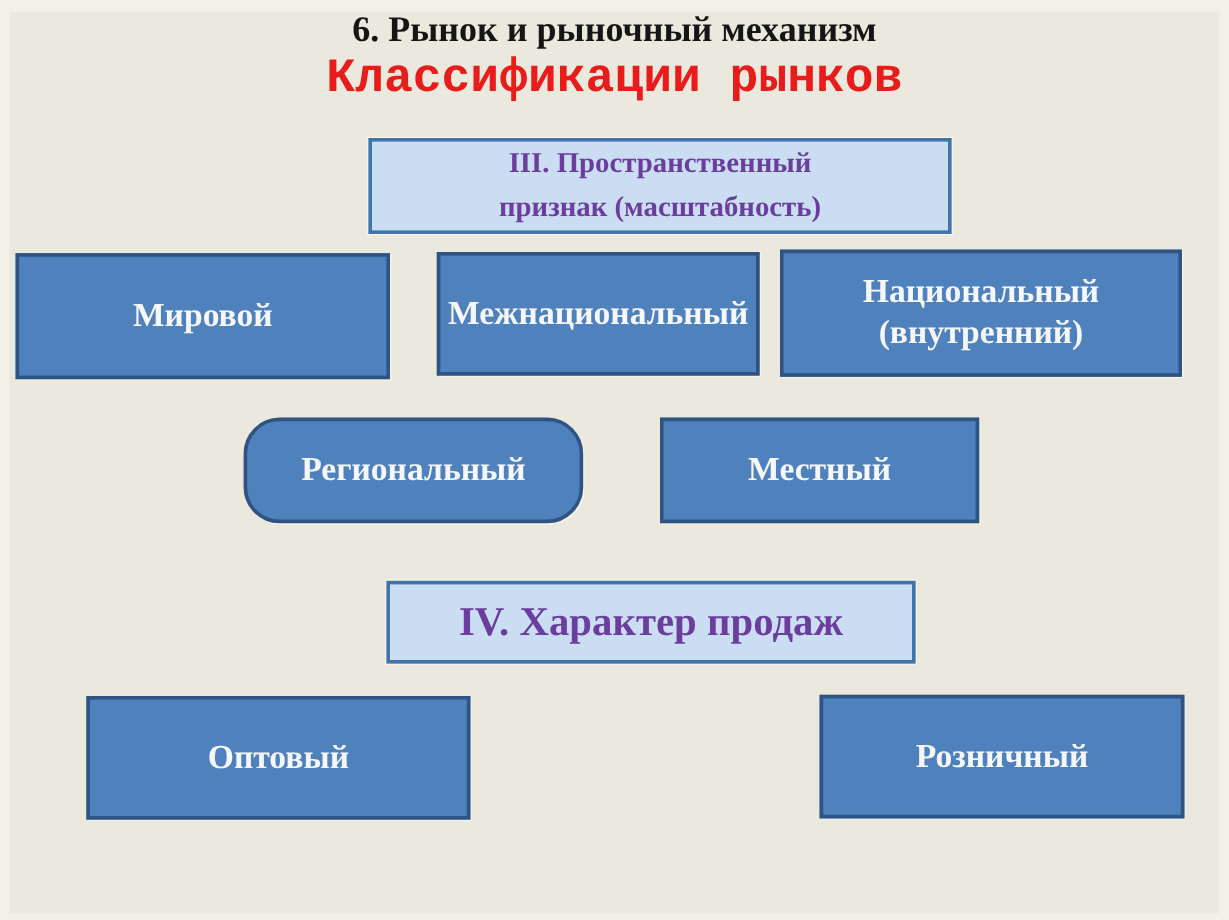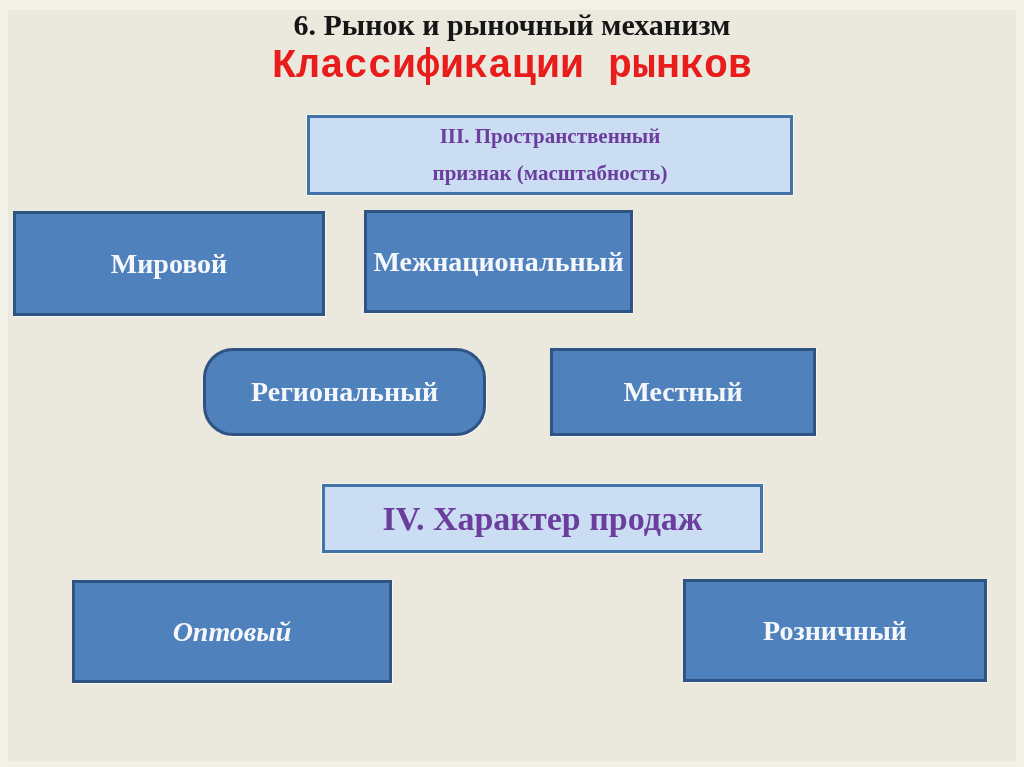--- a/index.html
+++ b/index.html
@@ -42,21 +42,21 @@
   .header-box {
     background: #cbddf2;
     border: 3px solid #4374a9;
     color: #6b3e9e;
     font-weight: bold;
     white-space: pre-line;
     box-shadow: 0 0 0 1px #f6f5ee;
   }
   .header-iii {
     left: 307px; top: 115px; width: 486px; height: 80px;
-    font-size: 21px;
+    font-size: 24px;
     line-height: 37px;
   }
   .header-iv {
     left: 322px; top: 484px; width: 441px; height: 69px;
     font-size: 34px;
     line-height: 38px;
   }
   .node {
     background: #4f81bd;
     border: 3px solid #2f5484;
@@ -65,40 +65,42 @@
     font-size: 28px;
     line-height: 34px;
     white-space: pre-line;
     box-shadow: 1px 1px 0 0 #f6f5ee;
   }
   .node-world        { left: 13px;  top: 211px; width: 312px; height: 105px; }
   .node-international{ left: 348px; top: 210px; width: 269px; height: 103px; margin-left: 16px; }
   .node-national     { left: 650px; top: 208px; width: 335px; height: 106px; }
   .node-regional     { left: 203px; top: 348px; width: 283px; height: 88px; border-radius: 30px; }
   .node-local        { left: 550px; top: 348px; width: 266px; height: 88px; }
-  .node-wholesale    { left: 72px;  top: 580px; width: 320px; height: 103px; font-style: italic; }
+  .node-wholesale    { left: 72px;  top: 580px; width: 320px; height: 103px; }
   .node-retail       { left: 683px; top: 579px; width: 304px; height: 103px; }
 </style>
 </head>
 <body>
 
 <div class="page">
   <div class="slide-bg"></div>
 
   <div class="abs centered-text kicker">6. Рынок и рыночный механизм</div>
 
   <div class="abs centered-text title">Классификации рынков</div>
 
   <div class="abs centered-text header-box header-iii">III. Пространственный
 признак (масштабность)</div>
 
   <div class="abs centered-text node node-world">Мировой</div>
 
   <div class="abs centered-text node node-international">Межнациональный</div>
 
+  <div class="abs centered-text node node-national">Национальный
+(внутренний)</div>
 
   <div class="abs centered-text node node-regional">Региональный</div>
 
   <div class="abs centered-text header-box header-iv">IV. Характер продаж</div>
 
   <div class="abs centered-text node node-local">Местный</div>
 
   <div class="abs centered-text node node-wholesale">Оптовый</div>
 
   <div class="abs centered-text node node-retail">Розничный</div>

